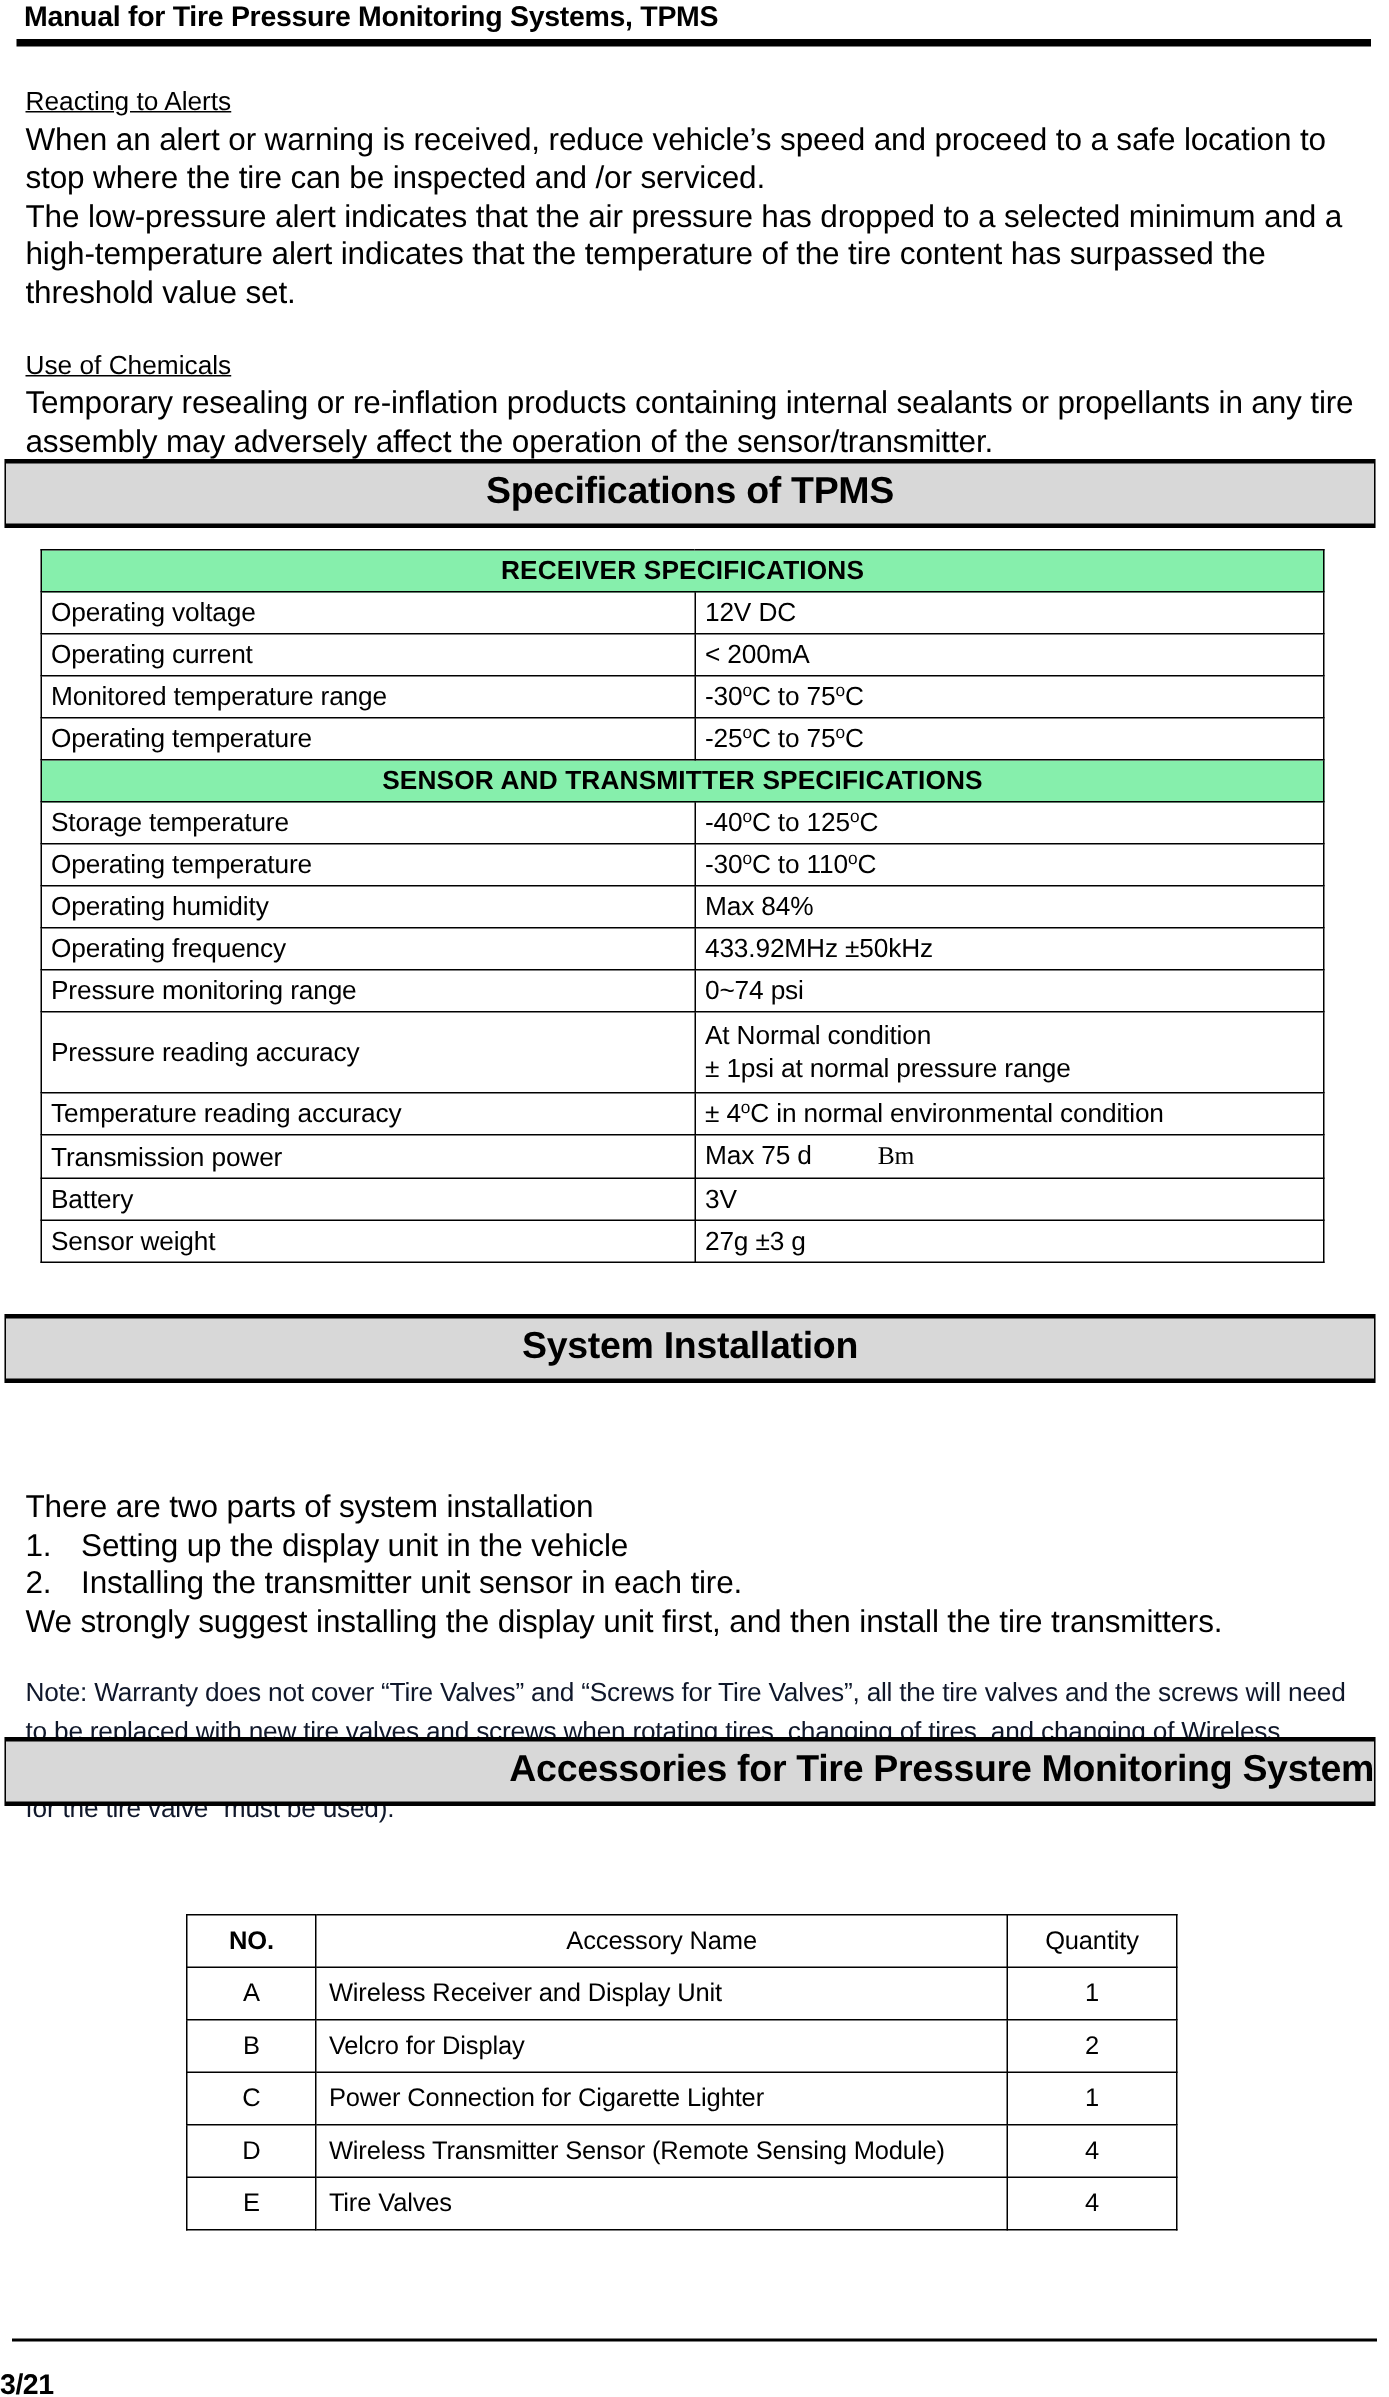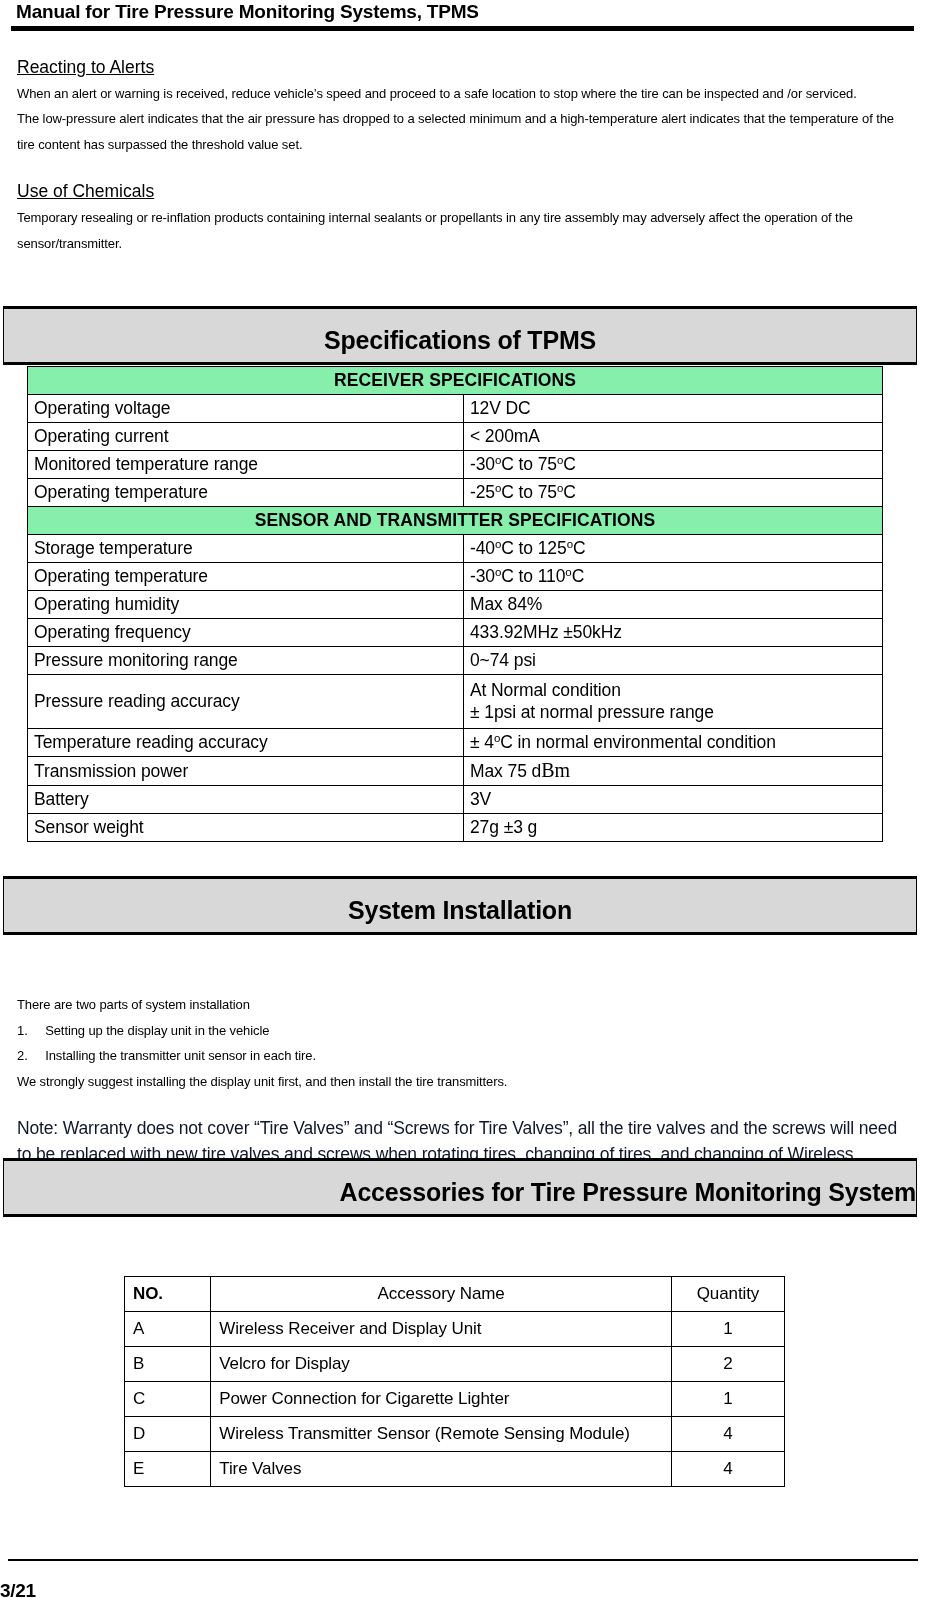--- a/index.html
+++ b/index.html
@@ -44,21 +44,21 @@
   }
 
   
   .content {
     position: absolute;
     left: 17px;
     top: 55px;
     width: 892px;
   }
   .para {
-    font-size: 13px;
+    font-size: 21px;
     line-height: 25.6px;
     letter-spacing: -0.1px;
   }
   .sec-title {
     font-size: 17.5px;
     line-height: 25.6px;
     text-decoration: underline;
     display: inline-block;
   }
   .gap-sm { height: 22px; }
@@ -71,21 +71,21 @@
     box-sizing: border-box;
     background: #d8d8d8;
     border-top: 3px solid #000;
     border-bottom: 3px solid #000;
     border-left: 1px solid #000;
     border-right: 1px solid #000;
     text-align: center;
     font-size: 25px;
     font-weight: bold;
     letter-spacing: -0.2px;
-    padding: 17px 0 7px 0;
+    padding: 4px 0 7px 0;
     line-height: 1.15;
   }
 
   
   .spec-table {
     position: absolute;
     left: 27px;
     top: 366px;
     width: 856px;
     border-collapse: collapse;
@@ -109,21 +109,22 @@
   .spec-table .c-label { width: 437px; }
   .spec-table .c-value { width: 419px; }
   .spec-table .tall td { height: 48px; }
   sup.deg {
     font-size: 11.5px;
     vertical-align: 6px;
     line-height: 0;
   }
   .serif-bm {
     font-family: "Liberation Serif", serif;
-    font-size: 20px;
+    font-size: 17px;
+    padding-left: 44px;
   }
 
   
   .note-red {
     color: #0f172a;
     font-size: 17.5px;
     line-height: 25.6px;
     letter-spacing: -0.15px;
   }
 
@@ -136,21 +137,21 @@
     border-collapse: collapse;
     font-size: 17px;
     letter-spacing: -0.1px;
   }
   .acc-table td {
     border: 1px solid #000;
     padding: 5px 8px 6px 8px;
     line-height: 23px;
     vertical-align: middle;
   }
-  .acc-table .col-no   { width: 74px;  text-align: left; margin-left: 16px; }
+  .acc-table .col-no   { width: 74px;  text-align: center; margin-left: 16px; }
   .acc-table .col-name { width: 487px; text-align: left; }
   .acc-table .col-qty  { width: 100px; text-align: center; }
   .acc-table .hdr .col-no { font-weight: bold; }
   .acc-table .justified {
     text-align: justify;
     text-align-last: left;
   }
 
   
   .footer-rule {

